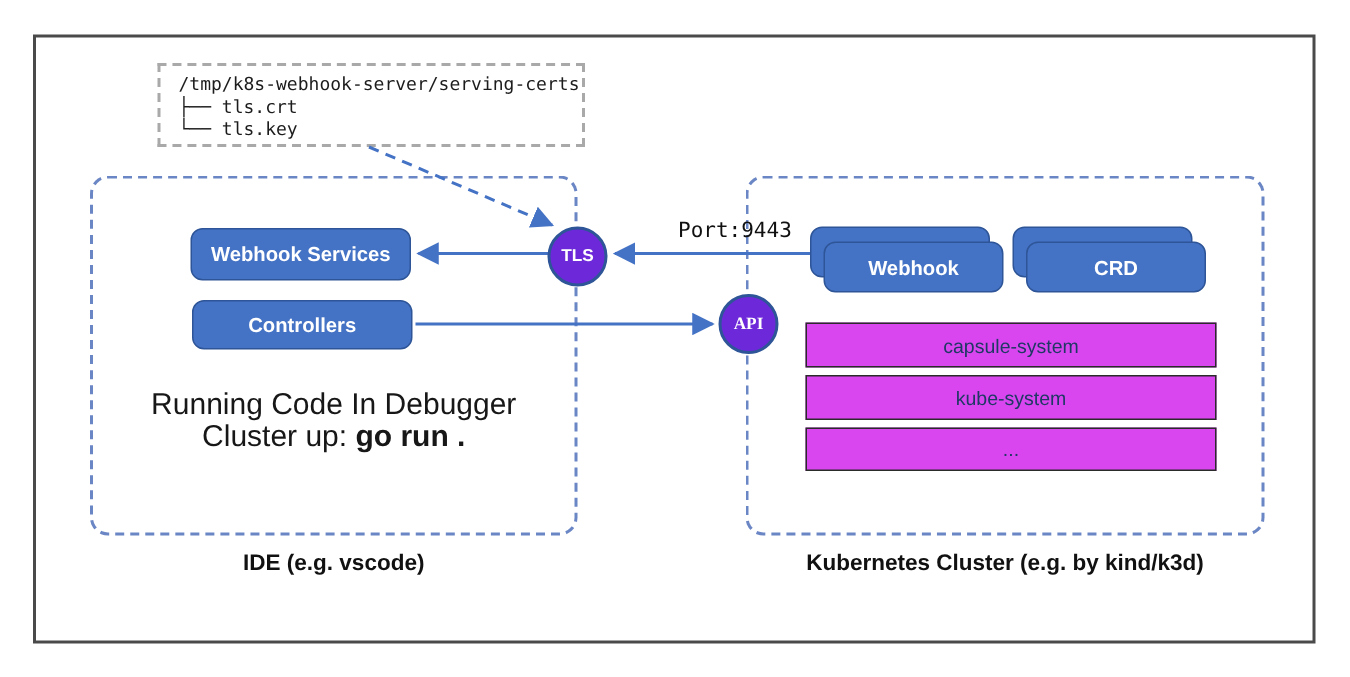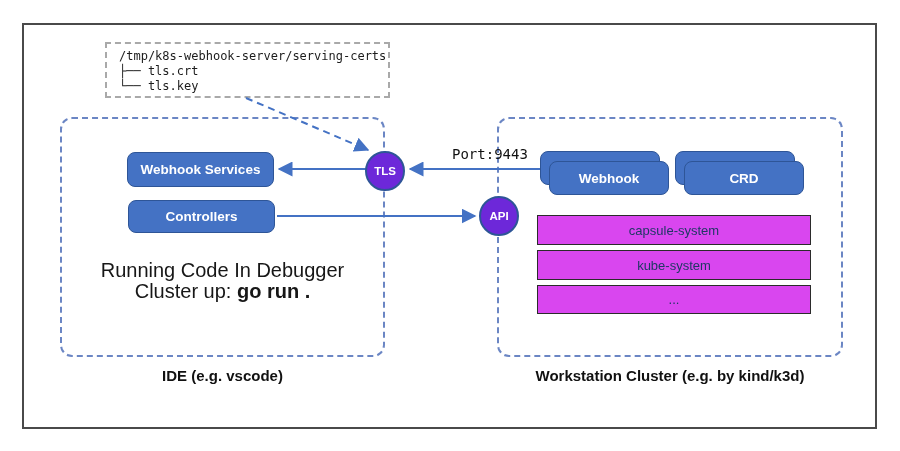--- a/index.html
+++ b/index.html
@@ -40,21 +40,21 @@
     box-sizing:border-box;display:flex;align-items:center;justify-content:center;
     font-size:13px;color:#1F3864;
   }
   
   .circle{
     position:absolute;width:40px;height:40px;border-radius:50%;background:#6d28d9;border:2px solid #2E5597;
     box-sizing:border-box;color:#ffffff;font-weight:bold;font-size:11.5px;
     display:flex;align-items:center;justify-content:center;z-index:3;
   }
   .tls-circle{left:365px;top:151px;}
-  .api-circle{left:479px;top:196px;}
+  .api-circle{left:479px;top:196px;font-family:Liberation Serif, serif;}
   .port-label{
     left:416px;top:146px;z-index:2;
     font-family:"DejaVu Sans Mono","Liberation Mono",monospace;font-size:14px;color:#111;margin-left:36px;
   }
   .wires{position:absolute;left:0;top:0;width:900px;height:451px;z-index:2;pointer-events:none;}
 </style>
 </head>
 <body>
 
 <div class="canvas">
@@ -102,21 +102,21 @@
     </div>
     <div class="stack" style="left:176px;top:32px;">
       <div class="bluenode back"></div>
       <div class="bluenode front">
         <span>CRD</span>
       </div>
     </div>
     <div class="nsrow" style="top:96px;">capsule-system</div>
     <div class="nsrow" style="top:131px;">kube-system</div>
     <div class="nsrow" style="top:166px;height:29px;">...</div>
-    <div class="region-title">Workstation Cluster (e.g. by kind/k3d)</div>
+    <div class="region-title">Kubernetes Cluster (e.g. by kind/k3d)</div>
   </div>
 
   <div class="abs port-label">Port:9443</div>
 
   <div class="circle tls-circle">
     <span>TLS</span>
   </div>
   <div class="circle api-circle">
     <span>API</span>
   </div>

